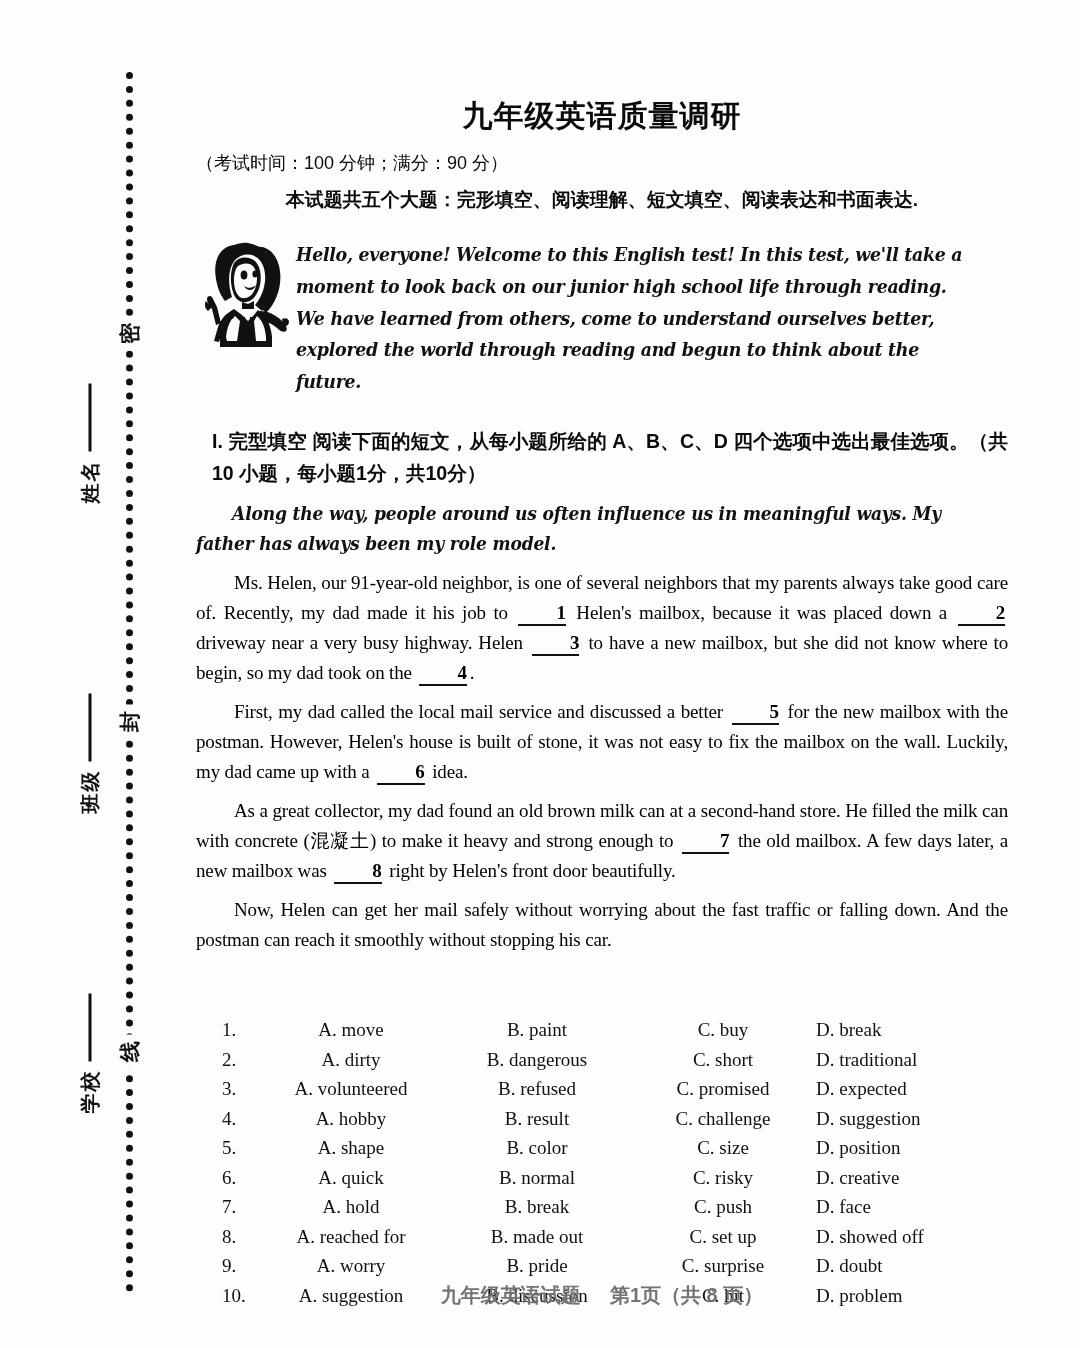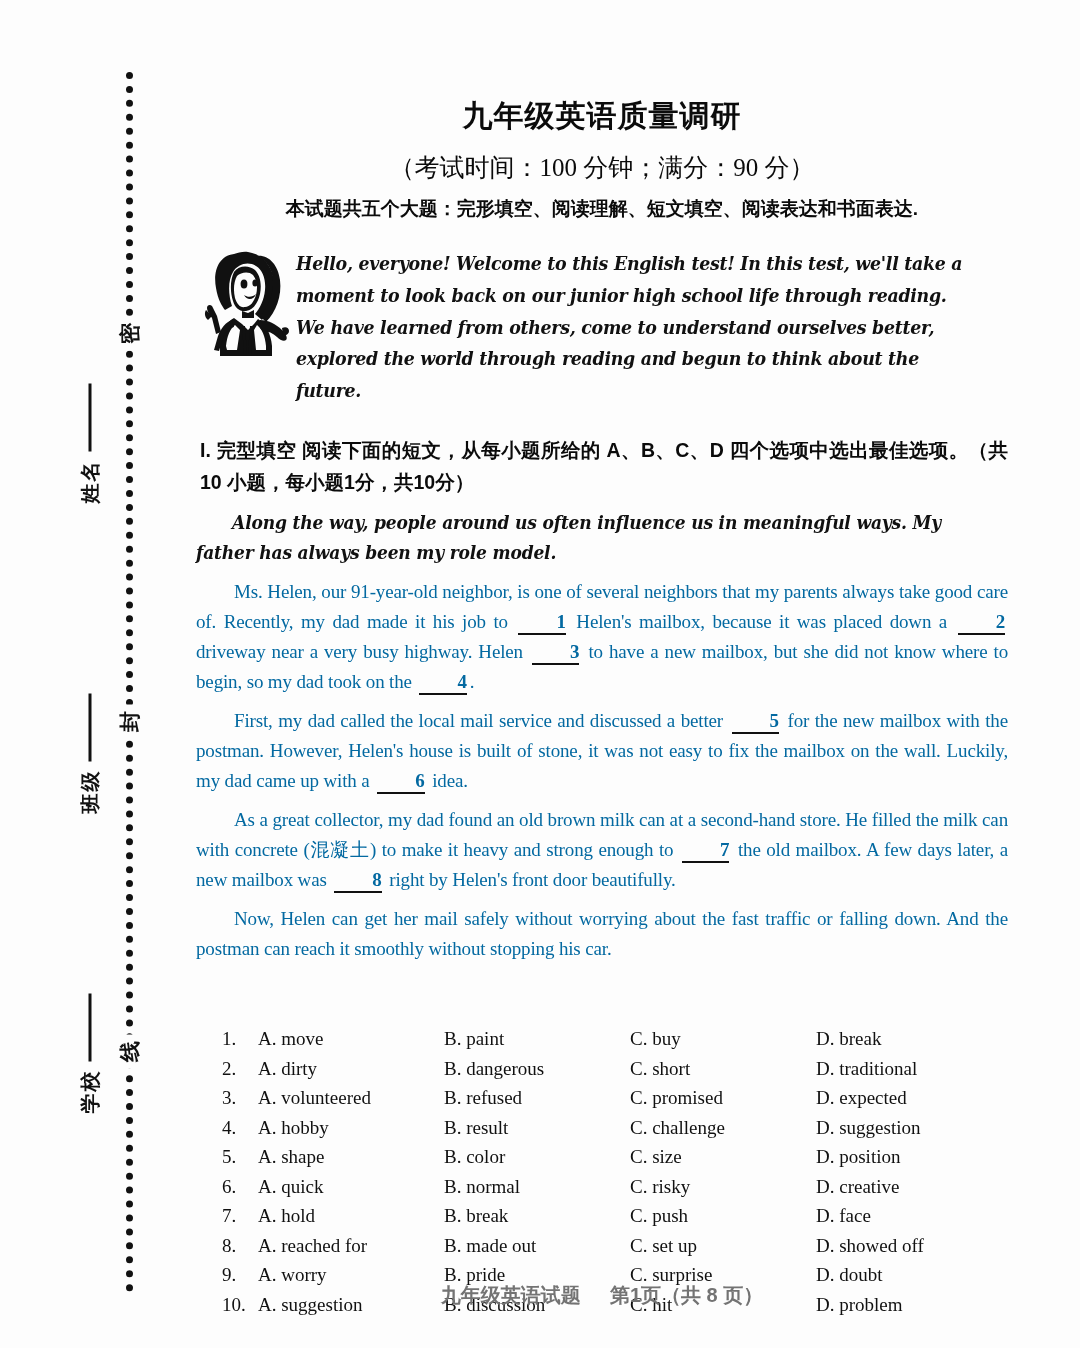--- a/index.html
+++ b/index.html
@@ -92,23 +92,22 @@
   .doc-title {
     text-align: center;
     font-family: Liberation Serif, serif;
     font-weight: bold;
     font-size: 30px;
     letter-spacing: 1px;
     margin: 96px 0 0 0;
     color: #0b0b0b;
   }
   .doc-subtitle {
-    text-align: center;
-    font-family: Liberation Serif, serif;
-    font-size: 25px;
+    font-family: Liberation Sans, sans-serif;
+    font-size: 18px;
     margin: 14px 0 0 0;
     color: #0b0b0b;
   }
   .doc-scope {
     text-align: center;
     font-family: "Liberation Sans", "DejaVu Sans", sans-serif;
     font-weight: bold;
     font-size: 19px;
     margin: 12px 0 0 0;
     color: #0b0b0b;
@@ -135,21 +134,21 @@
     font-size: 18.5px;
     line-height: 1.72;
     letter-spacing: -0.3px;
     color: #111;
     transform: scaleX(0.94);
     transform-origin: left center;
   }
 
   
   .section-head {
-    margin: 28px 0 0 4px;
+    margin: 28px 0 0 16px;
     font-family: "Liberation Sans", "DejaVu Sans", sans-serif;
     font-weight: bold;
     font-size: 19.5px;
     line-height: 1.62;
     color: #0b0b0b;
     text-align: justify;
   }
 
   .passage-lead {
     margin: 10px 0 0 0;
@@ -163,21 +162,21 @@
     text-indent: 38px;
     transform: scaleX(0.95);
     transform-origin: left center;
   }
 
   .para {
     margin: 9px 0 0 0;
     font-family: "Liberation Serif", "DejaVu Serif", serif;
     font-size: 19px;
     line-height: 1.58;
-    color: #0369a1;
+    color: #000000;
     text-indent: 38px;
     text-align: justify;
     letter-spacing: -0.15px;
   }
   .blank {
     display: inline-block;
     min-width: 46px;
     text-align: center;
     border-bottom: 2px solid #111;
     font-weight: bold;
@@ -196,21 +195,21 @@
     display: flex;
     align-items: baseline;
     height: 29.5px;
   }
   .opt-num {
     width: 62px;
     padding-left: 26px;
     box-sizing: border-box;
     text-align: left;
   }
-  .opt-cell { width: 186px; }
+  .opt-cell { width: 186px; text-align: center; }
   .opt-cell.c-d { width: auto; margin-top: 48px; }
 
   
   .footer {
     position: absolute;
     left: 196px;
     top: 1282px;
     width: 812px;
     text-align: center;
     font-family: "Liberation Sans", "DejaVu Sans", sans-serif;

